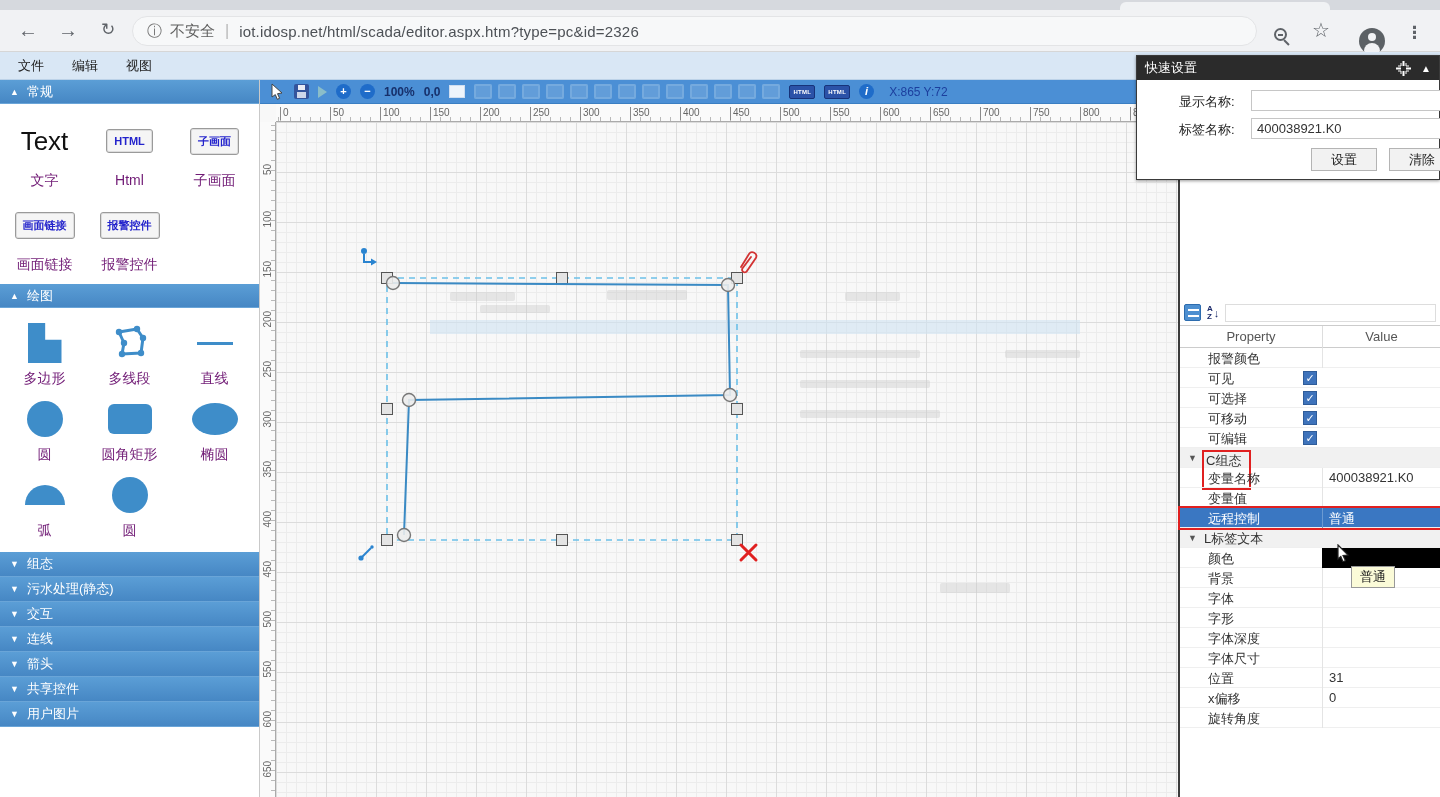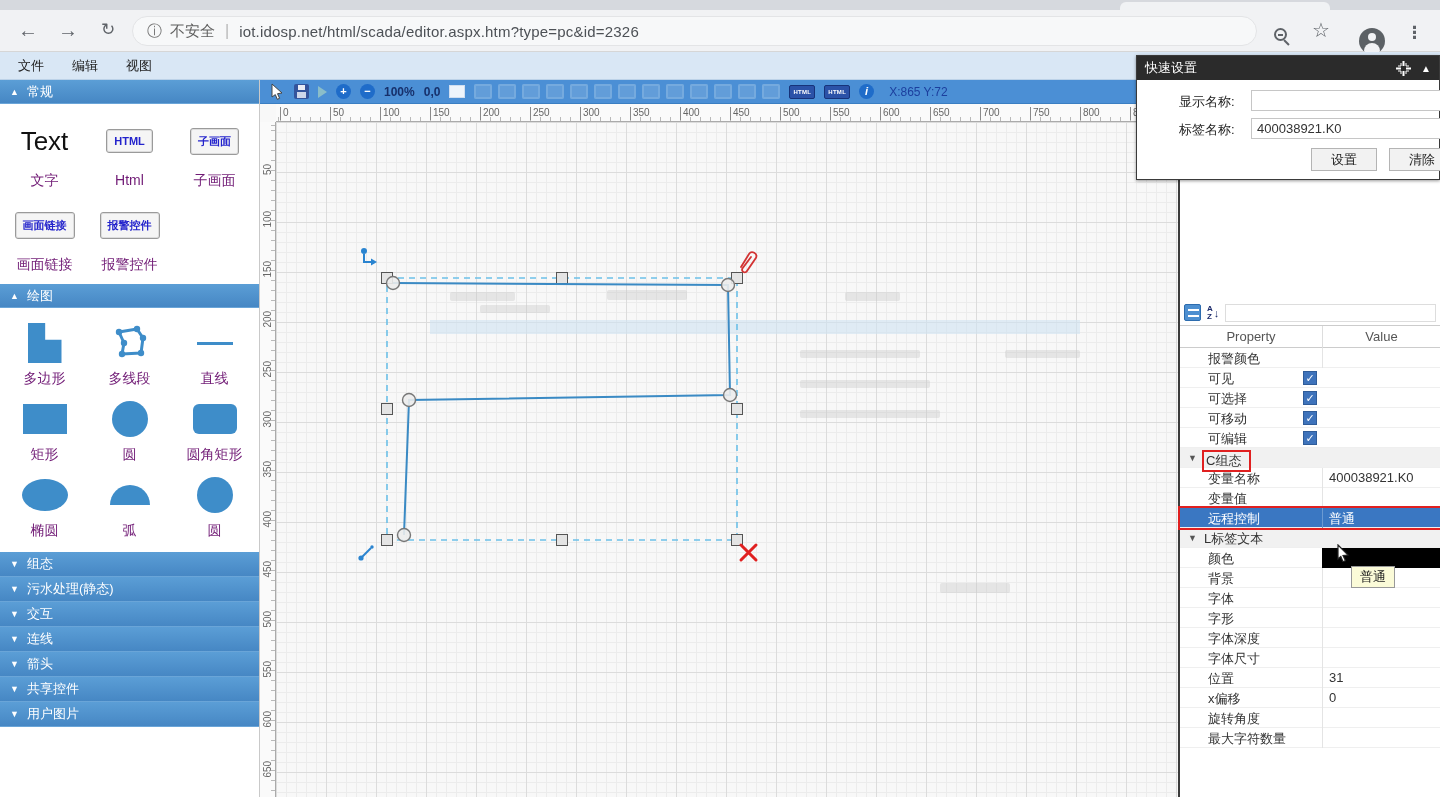--- a/index.html
+++ b/index.html
@@ -112,21 +112,21 @@
   .prow .pl{position:absolute;left:28px;top:2px;white-space:nowrap;}
   .prow .pv{position:absolute;left:142px;right:0;top:0;height:20px;border-left:1px solid #e4e4e4;padding:2px 0 0 6px;white-space:nowrap;overflow:hidden;}
   .prow.group{background:#f1f1f1;}
   .prow.group .tri{position:absolute;left:8px;top:5px;font-size:9px;color:#555;}
   .prow.group .pl{left:24px;}
   .prow.selected{background:#3a77c2;color:#fff;z-index:3;}
   .prow.selected .pv{border-left-color:#6b9ad2;}
   .prow .chk{position:absolute;left:0;right:0;top:0;height:20px;display:flex;align-items:center;justify-content:center;}
   .chkbox{width:14px;height:14px;background:#3e73bb;border:1px solid #2f5c99;color:#fff;font-size:11px;line-height:13px;text-align:center;}
   .prow .colorcell{position:absolute;left:142px;right:0;top:0;height:20px;background:#000;}
-  .ann-label{border:2px solid #e02020;padding:0 8px 0 2px;margin-left:-2px;}
+  .ann-label{border:2px solid #e02020;padding:0 8px 18px 2px;margin-left:-2px;}
   .prow.annotated-row{box-shadow:0 0 0 2px #e02020;z-index:4;}
   .ptooltip{position:absolute;left:171px;top:486px;width:44px;height:22px;background:#fbfbd8;border:1px solid #999;font-size:13px;color:#222;text-align:center;line-height:20px;z-index:6;}
   .pcursor{position:absolute;left:156px;top:464px;z-index:7;}
 </style>
 </head>
 <body>
 
 <div id="app">
 
   <div class="tabstrip">
@@ -216,26 +216,20 @@
               </g>
             </svg>
           </div>
           <div class="tool-label">多线段</div>
         </div>
         <div class="draw-cell">
           <div class="shape-area">
             <div class="shape shape-line"></div>
           </div>
           <div class="tool-label">直线</div>
-        </div>
-        <div class="draw-cell">
-          <div class="shape-area">
-            <div class="shape shape-rect"></div>
-          </div>
-          <div class="tool-label">矩形</div>
         </div>
         <div class="draw-cell">
           <div class="shape-area">
             <div class="shape shape-circle"></div>
           </div>
           <div class="tool-label">圆</div>
         </div>
         <div class="draw-cell">
           <div class="shape-area">
             <div class="shape shape-rounded-rect"></div>
@@ -530,24 +524,20 @@
           <div class="pv">31</div>
         </div>
         <div class="prow">
           <span class="pl">x偏移</span>
           <div class="pv">0</div>
         </div>
         <div class="prow">
           <span class="pl">旋转角度</span>
           <div class="pv"></div>
         </div>
-        <div class="prow">
-          <span class="pl">最大字符数量</span>
-          <div class="pv"></div>
-        </div>
       </div>
     <svg class="pcursor" width="16" height="18">
       <path d="M2,1 L12,11 L7,11.5 L9.4,16.6 L7,17.7 L4.8,12.5 L2,15 Z" fill="#fff" stroke="#222" stroke-width="1.2"></path>
     </svg>
     <div class="ptooltip">普通</div>
   </div>
 
 </div>
 
 </body></html>

